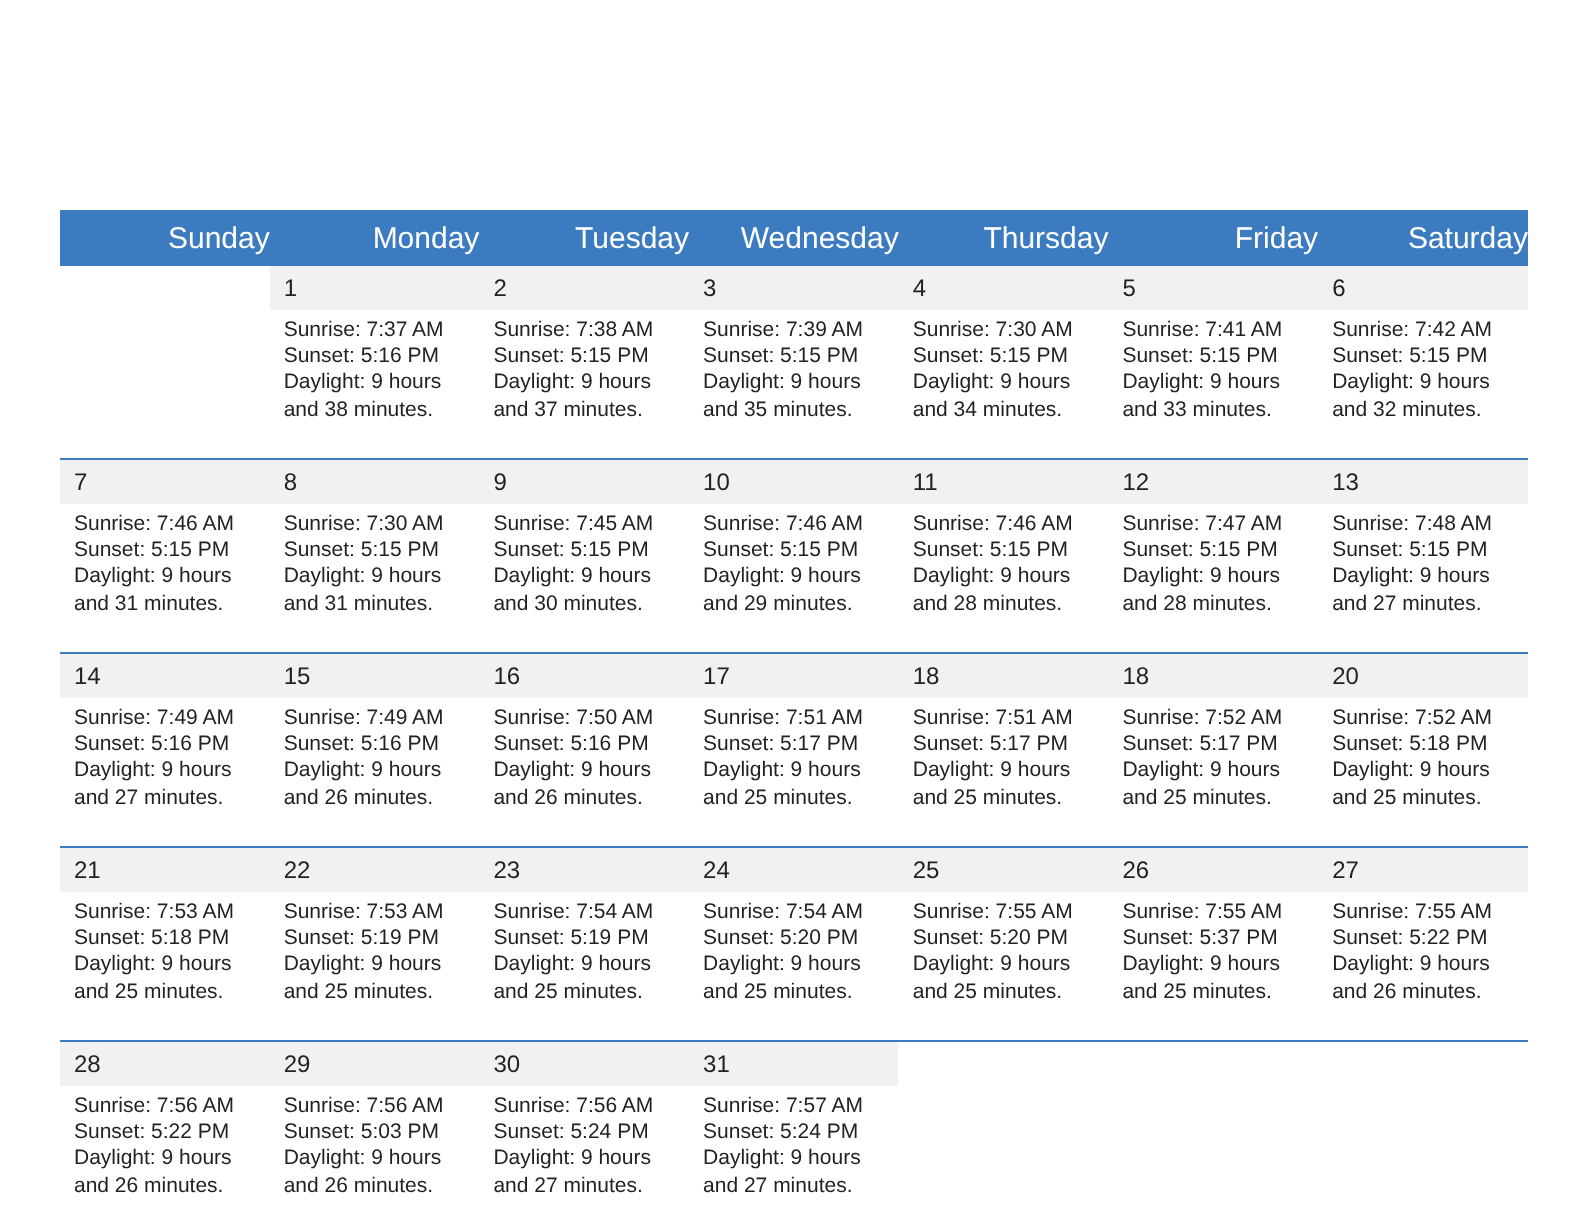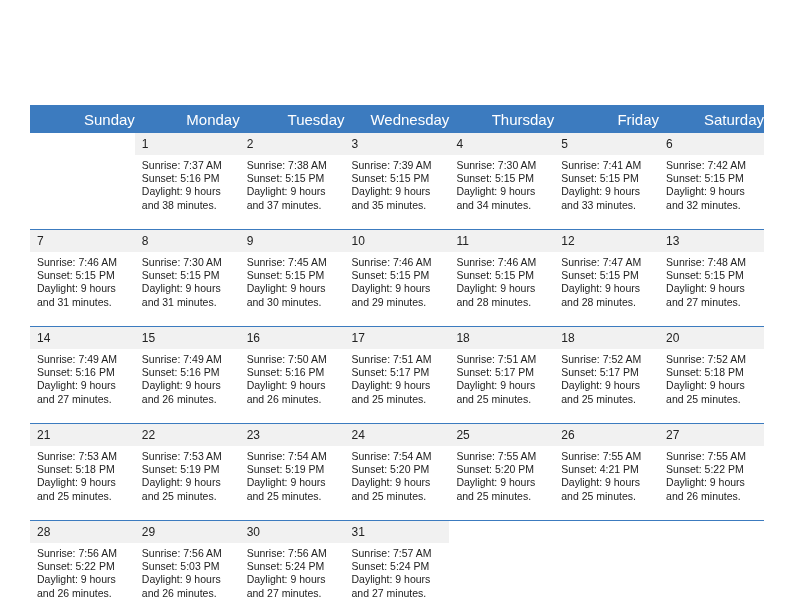--- a/index.html
+++ b/index.html
@@ -396,21 +396,21 @@
                 <div>Sunrise: 7:55 AM</div>
                 <div>Sunset: 5:20 PM</div>
                 <div>Daylight: 9 hours</div>
                 <div>and 25 minutes.</div>
               </div>
             </td>
             <td>
               <div class="daynum">26</div>
               <div class="cellbody">
                 <div>Sunrise: 7:55 AM</div>
-                <div>Sunset: 4:21 PM</div>
+                <div>Sunset: 5:37 PM</div>
                 <div>Daylight: 9 hours</div>
                 <div>and 25 minutes.</div>
               </div>
             </td>
             <td>
               <div class="daynum">27</div>
               <div class="cellbody">
                 <div>Sunrise: 7:55 AM</div>
                 <div>Sunset: 5:22 PM</div>
                 <div>Daylight: 9 hours</div>

